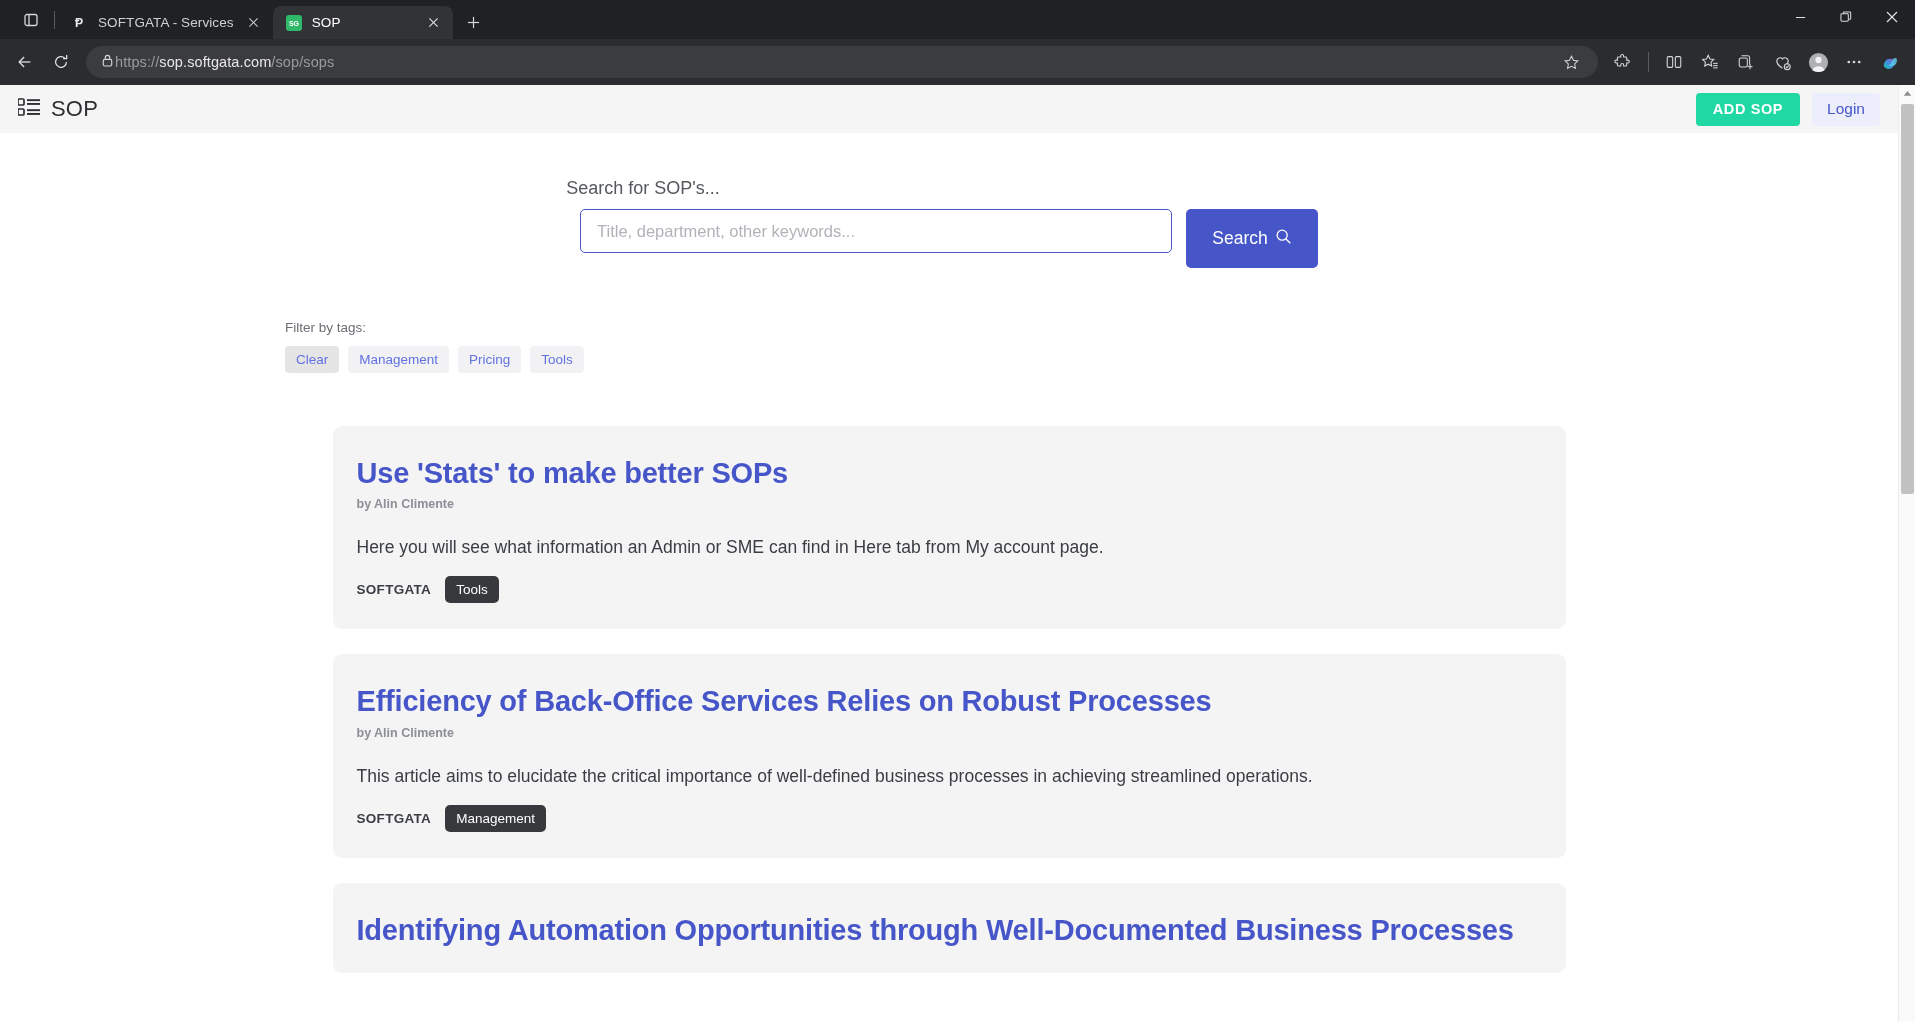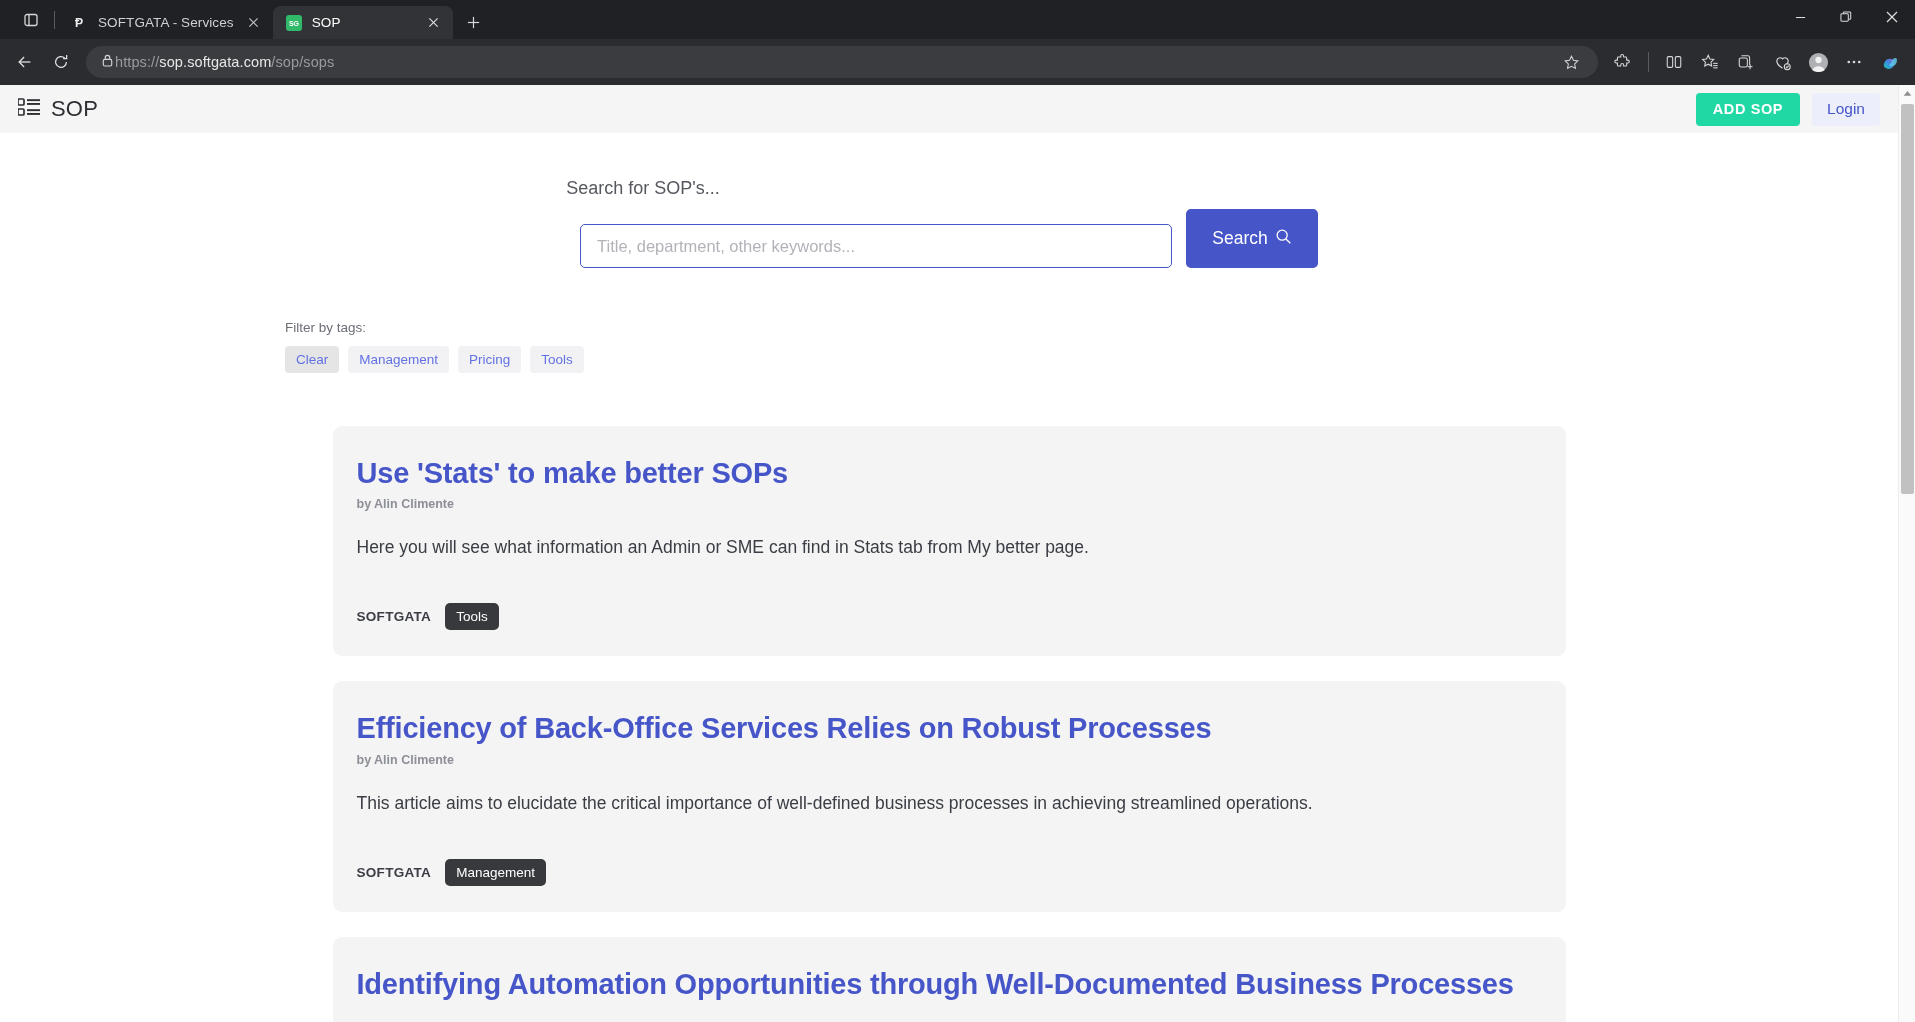--- a/index.html
+++ b/index.html
@@ -79,21 +79,21 @@
     font-family: "Liberation Sans", sans-serif;
   }
   .btn-login {
     background: #eceefb; color: #4656c9; border: none;
     height: 33px; padding: 0 15px; border-radius: 4px;
     font-size: 15.5px; cursor: pointer; font-family: "Liberation Sans", sans-serif;
   }
 
   .search-wrap { margin-top: 45px; display: flex; flex-direction: column; align-items: center; }
   .search-label { font-size: 18px; color: #55585e; margin-left: -612px; margin-bottom: 10px; }
-  .search-row { display: flex; align-items: flex-end; gap: 14px; }
+  .search-row { display: flex; align-items: flex-start; gap: 14px; }
   .search-input {
     width: 592px; height: 44px;
     border: 1.5px solid #4656c9; border-radius: 5px;
     padding: 0 16px; font-size: 16.5px; color: #22242a;
     font-family: "Liberation Sans", sans-serif; outline: none; background: #fff;
   }
   .search-input::placeholder { color: #b1b3b9; }
   .btn-search {
     background: #4656c9; color: #fff; border: none; border-radius: 5px;
     width: 132px; height: 59px; font-size: 17.5px; cursor: pointer;
@@ -115,21 +115,21 @@
   .card {
     width: 1233px; background: #f4f4f5; border-radius: 9px;
     padding: 30px 24px 26px 24px;
   }
   .card-title {
     font-size: 29px; color: #4656c9; font-weight: bold;
     line-height: 1.18; letter-spacing: -.2px; cursor: pointer;
   }
   .card-author { font-size: 12.5px; color: #8c8f96; font-weight: bold; margin-top: 7px; }
   .card-desc { font-size: 17.5px; color: #3a3d43; line-height: 1.33; margin-top: 25px; max-width: 1145px; }
-  .card-meta { display: flex; align-items: center; gap: 14px; margin-top: 44px; }
+  .card-meta { display: flex; align-items: center; gap: 14px; margin-top: 17px; }
   .meta-org { font-size: 13.5px; color: #3a3d43; font-weight: bold; letter-spacing: .3px; }
   .meta-tag {
     background: #37393c; color: #ffffff; border-radius: 5px;
     padding: 6px 11px; font-size: 13.5px; cursor: pointer;
   }
 
   
   .pscroll { width: 17px; background: #fafafa; border-left: 1px solid #ededed; position: relative; }
   .pscroll-arrow { height: 17px; display: flex; align-items: center; justify-content: center; }
   .pscroll-thumb {
@@ -352,21 +352,21 @@
           <button class="tag-btn">Pricing</button>
           <button class="tag-btn">Tools</button>
         </div>
       </div>
 
       <div class="cards">
 
         <div class="card">
           <div class="card-title">Use 'Stats' to make better SOPs</div>
           <div class="card-author">by Alin Climente</div>
-          <div class="card-desc">Here you will see what information an Admin or SME can find in Stats tab from My better page.</div>
+          <div class="card-desc">Here you will see what information an Admin or SME can find in Here tab from My account page.</div>
           <div class="card-meta">
             <span class="meta-org">SOFTGATA</span>
             <span class="meta-tag">Tools</span>
           </div>
         </div>
 
         <div class="card">
           <div class="card-title">Efficiency of Back-Office Services Relies on Robust Processes</div>
           <div class="card-author">by Alin Climente</div>
           <div class="card-desc">This article aims to elucidate the critical importance of well-defined business processes in achieving streamlined operations.</div>

